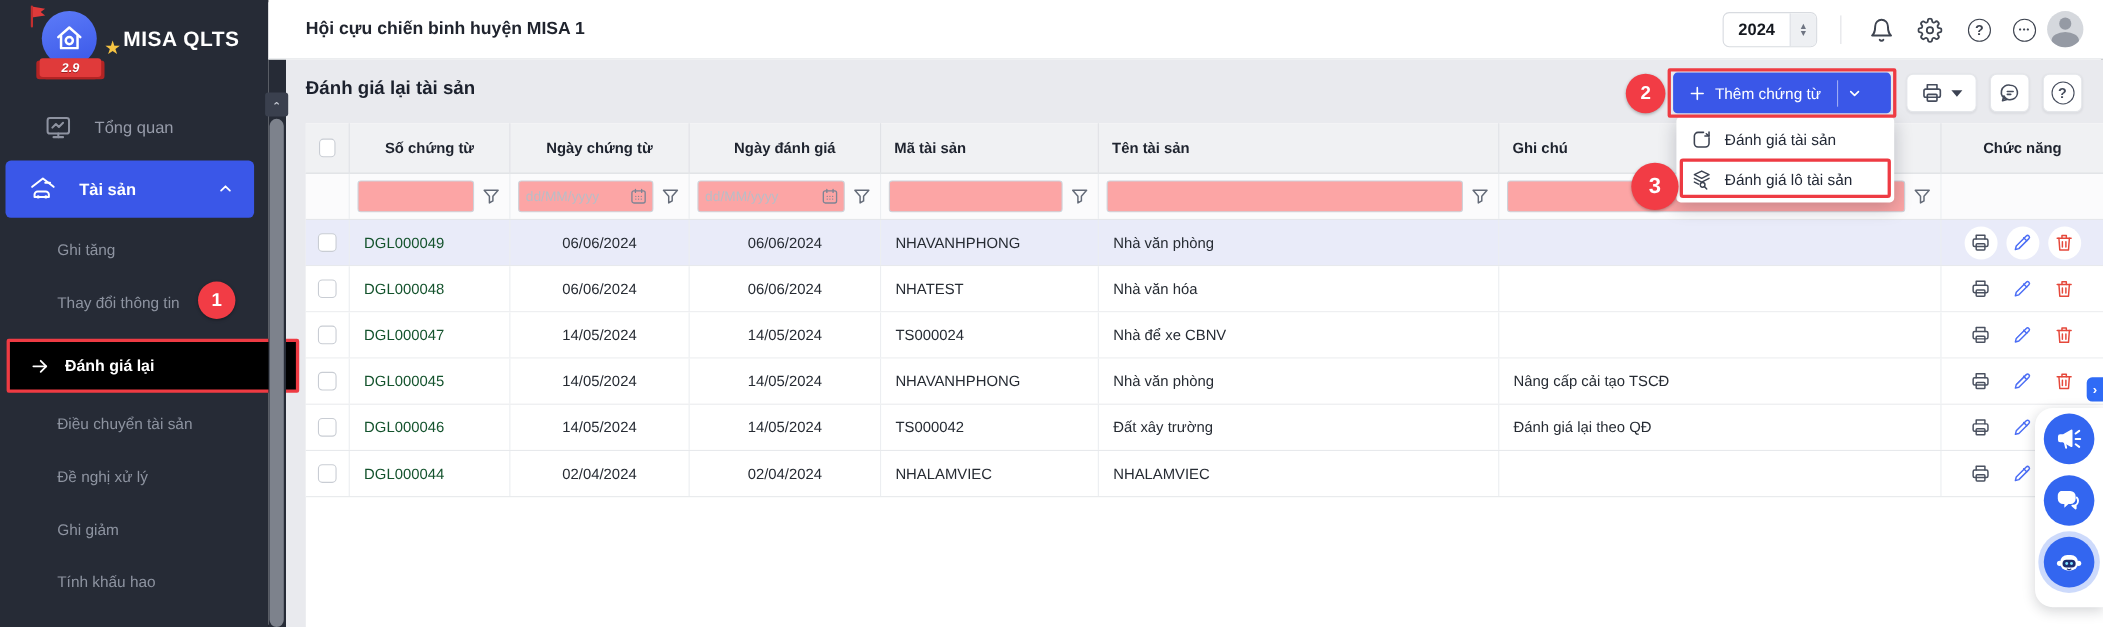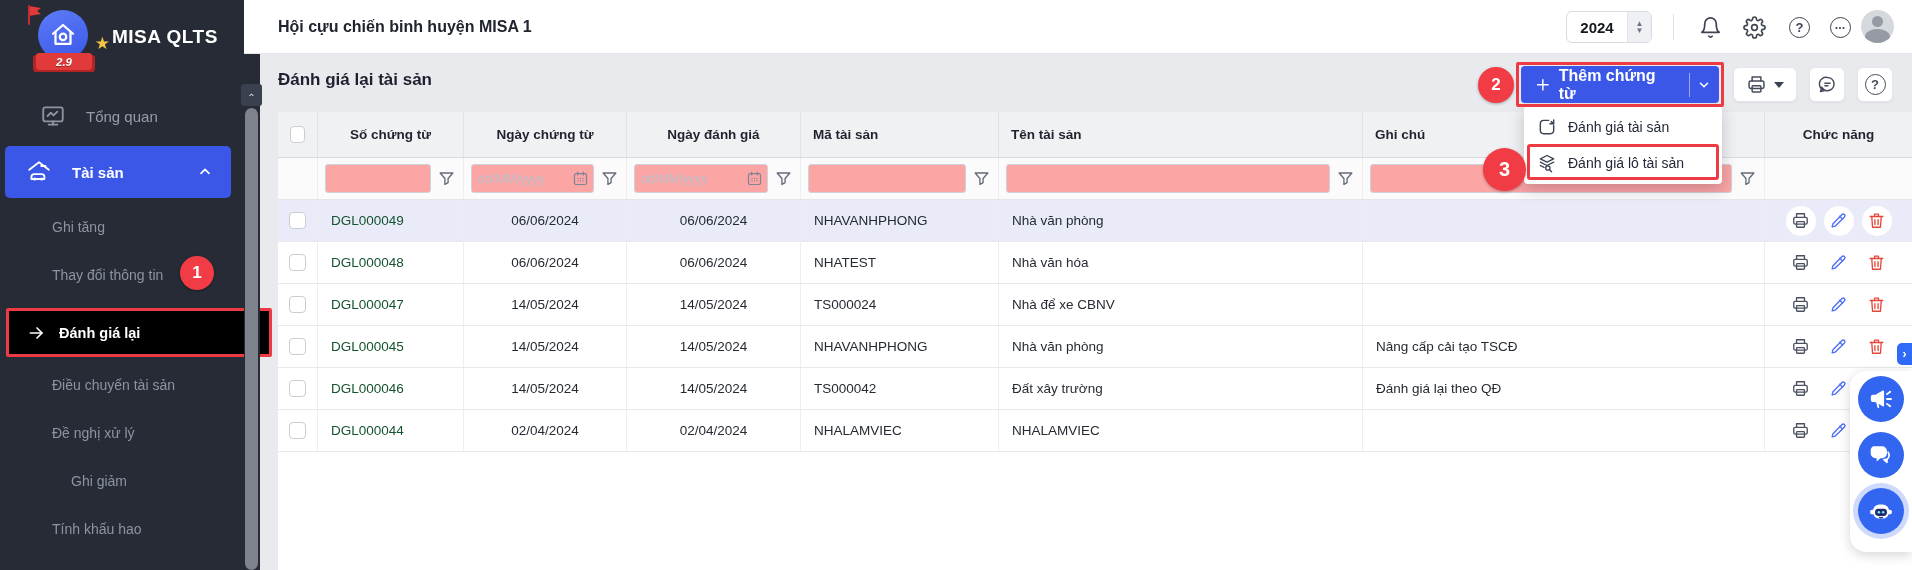--- a/index.html
+++ b/index.html
@@ -29,21 +29,21 @@
   .nav-asset { top:146px; left:5px; width:226px; height:52px; background:#3a57e8; border-radius:5px;
                color:#fff; font-weight:bold; padding-left:21px; }
   .nav-asset .nicon { color:#fff; }
   .nav-asset .chev-up { position:absolute; right:18px; top:18px; width:16px; height:16px; color:#fff; }
 
   .sub-item { position:absolute; left:52px; color:#8d93a0; font-size:14px; height:20px; line-height:20px; cursor:pointer; }
   .sub-ghitang { top:217px; }
   .sub-thaydoi { top:265px; }
   .sub-dieuchuyen { top:375px; }
   .sub-denghi { top:423px; }
-  .sub-ghigiam { top:471px;margin-left:19px; }
+  .sub-ghigiam { top:471px; }
   .sub-khauhao { top:519px; }
 
   .active-row { position:absolute; left:6px; top:308px; width:266px; height:49px; background:#000000;
                 border:3px solid #ee3b43; border-radius:2px; display:flex; align-items:center; gap:12px;
                 padding-left:18px; cursor:pointer; }
   .active-row .arr { width:20px; height:20px; color:#fff; flex:0 0 auto; }
   .active-row .lbl { color:#fff; font-size:14.5px; font-weight:bold; }
 
   .badge-1 { position:absolute; left:180px; top:256px; width:34px; height:34px; border-radius:50%;
              background:#f23c45; color:#fff; font-size:17px; font-weight:bold; display:flex;
@@ -86,21 +86,21 @@
   
   .content { position:absolute; left:260px; top:54px; right:0; bottom:0; background:#e9eaee; }
   .page-title { position:absolute; left:18px; top:16px; font-size:17px; font-weight:bold; color:#1c212d; }
   .white-area { position:absolute; left:18px; top:58px; right:0; bottom:0; background:#fff; }
 
   
   .btn-add-wrap { position:absolute; left:1256px; top:8px; width:208px; height:45px; border:3px solid #ee3b43; border-radius:2px; z-index:9; }
   .btn-add { position:absolute; left:1261px; top:12px; width:198px; height:37px; background:#3a57e8; border-radius:4px;
              display:flex; align-items:center; color:#fff; cursor:pointer; z-index:9; }
   .btn-add .plus { width:16px; height:16px; margin:0 8px 0 14px; }
-  .btn-add .txt { font-size:16px; font-weight:700; }
+  .btn-add .txt { font-size:14px; font-weight:400; }
   .btn-add .vdiv { width:1px; height:24px; background:rgba(255,255,255,.5); margin-left:14px; }
   .btn-add .caret-dn { width:30px; display:flex; justify-content:center; }
   .btn-add .caret-dn svg { width:14px; height:14px; }
 
   .tool-btn { position:absolute; top:13px; height:35px; background:#fff; border:1px solid #e4e6ea; border-radius:6px;
               display:flex; align-items:center; justify-content:center; gap:7px; color:#454c5c; cursor:pointer;
               box-shadow:0 1px 2px rgba(20,24,35,.06); }
   .tb-print { left:1473px; width:64px; }
   .tb-print .tri { width:0; height:0; border-left:5px solid transparent; border-right:5px solid transparent; border-top:6px solid #3b4252; }
   .tb-chat { left:1549px; width:36px; }

